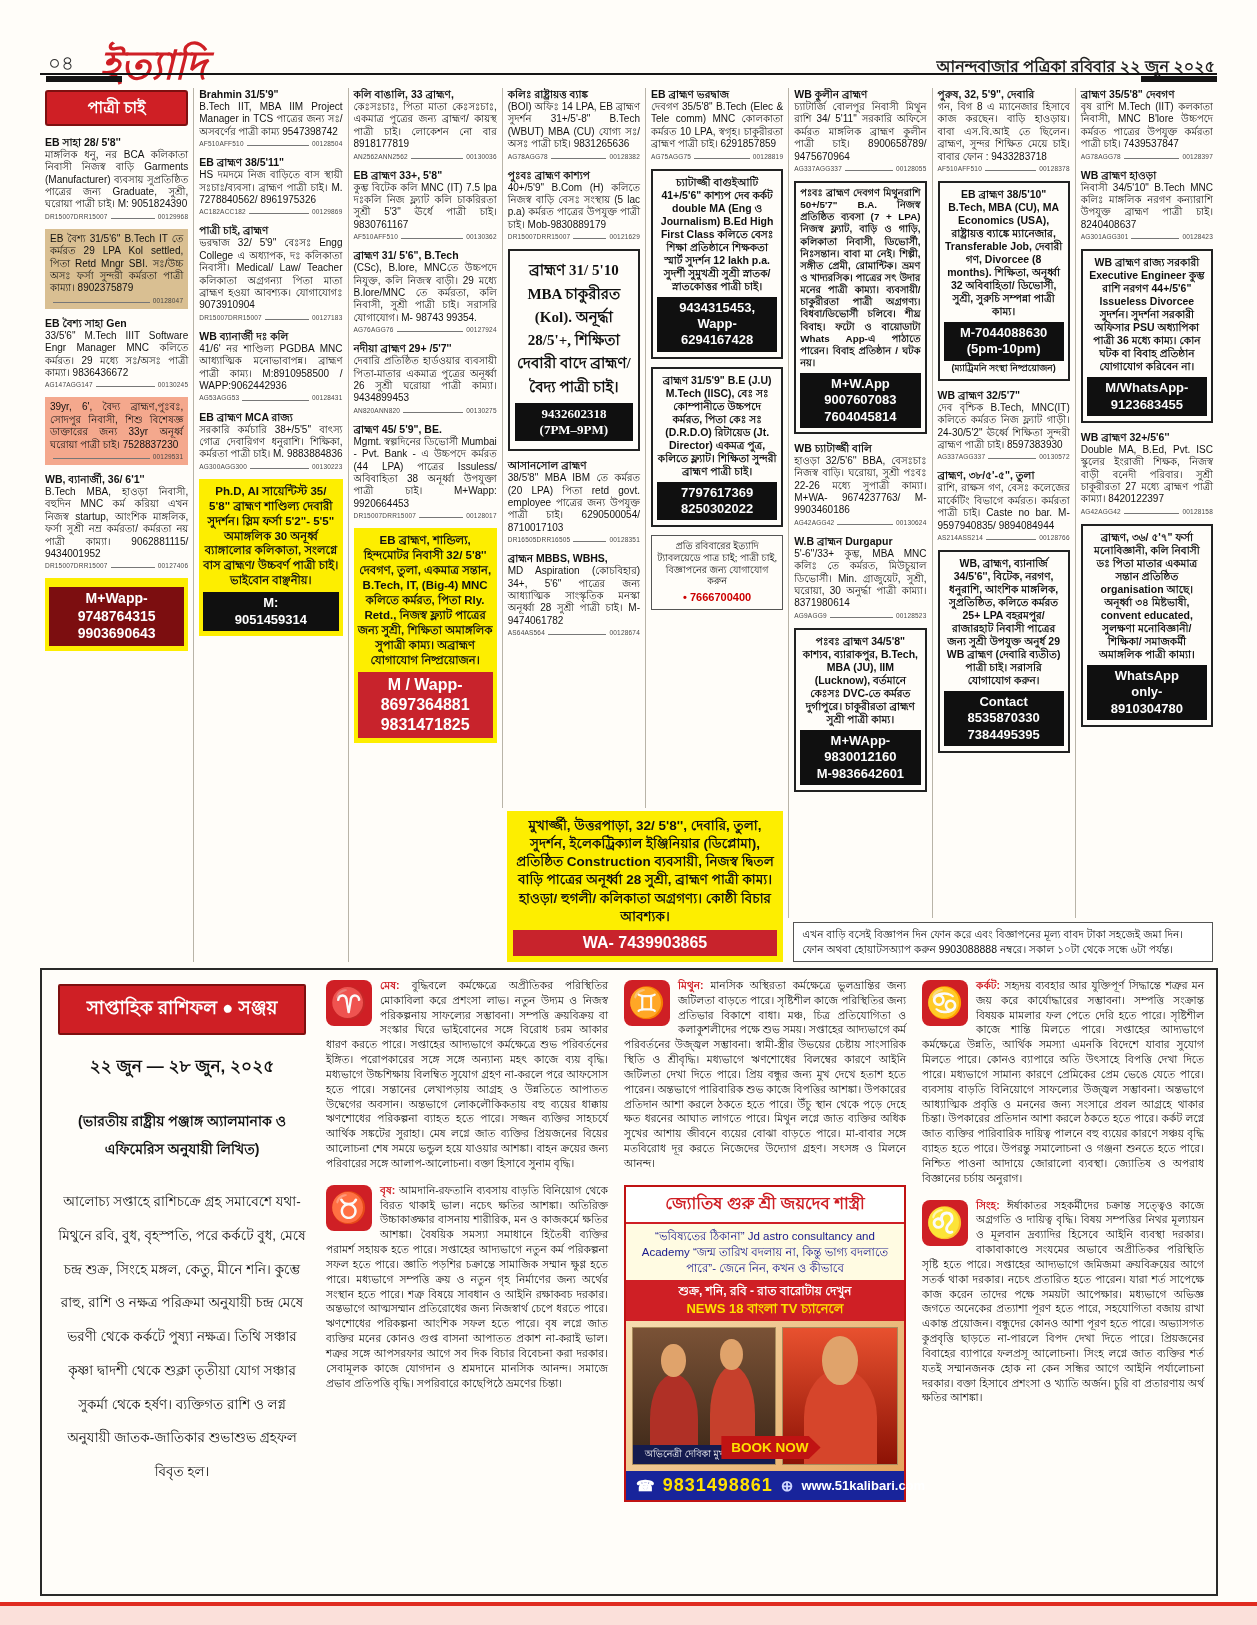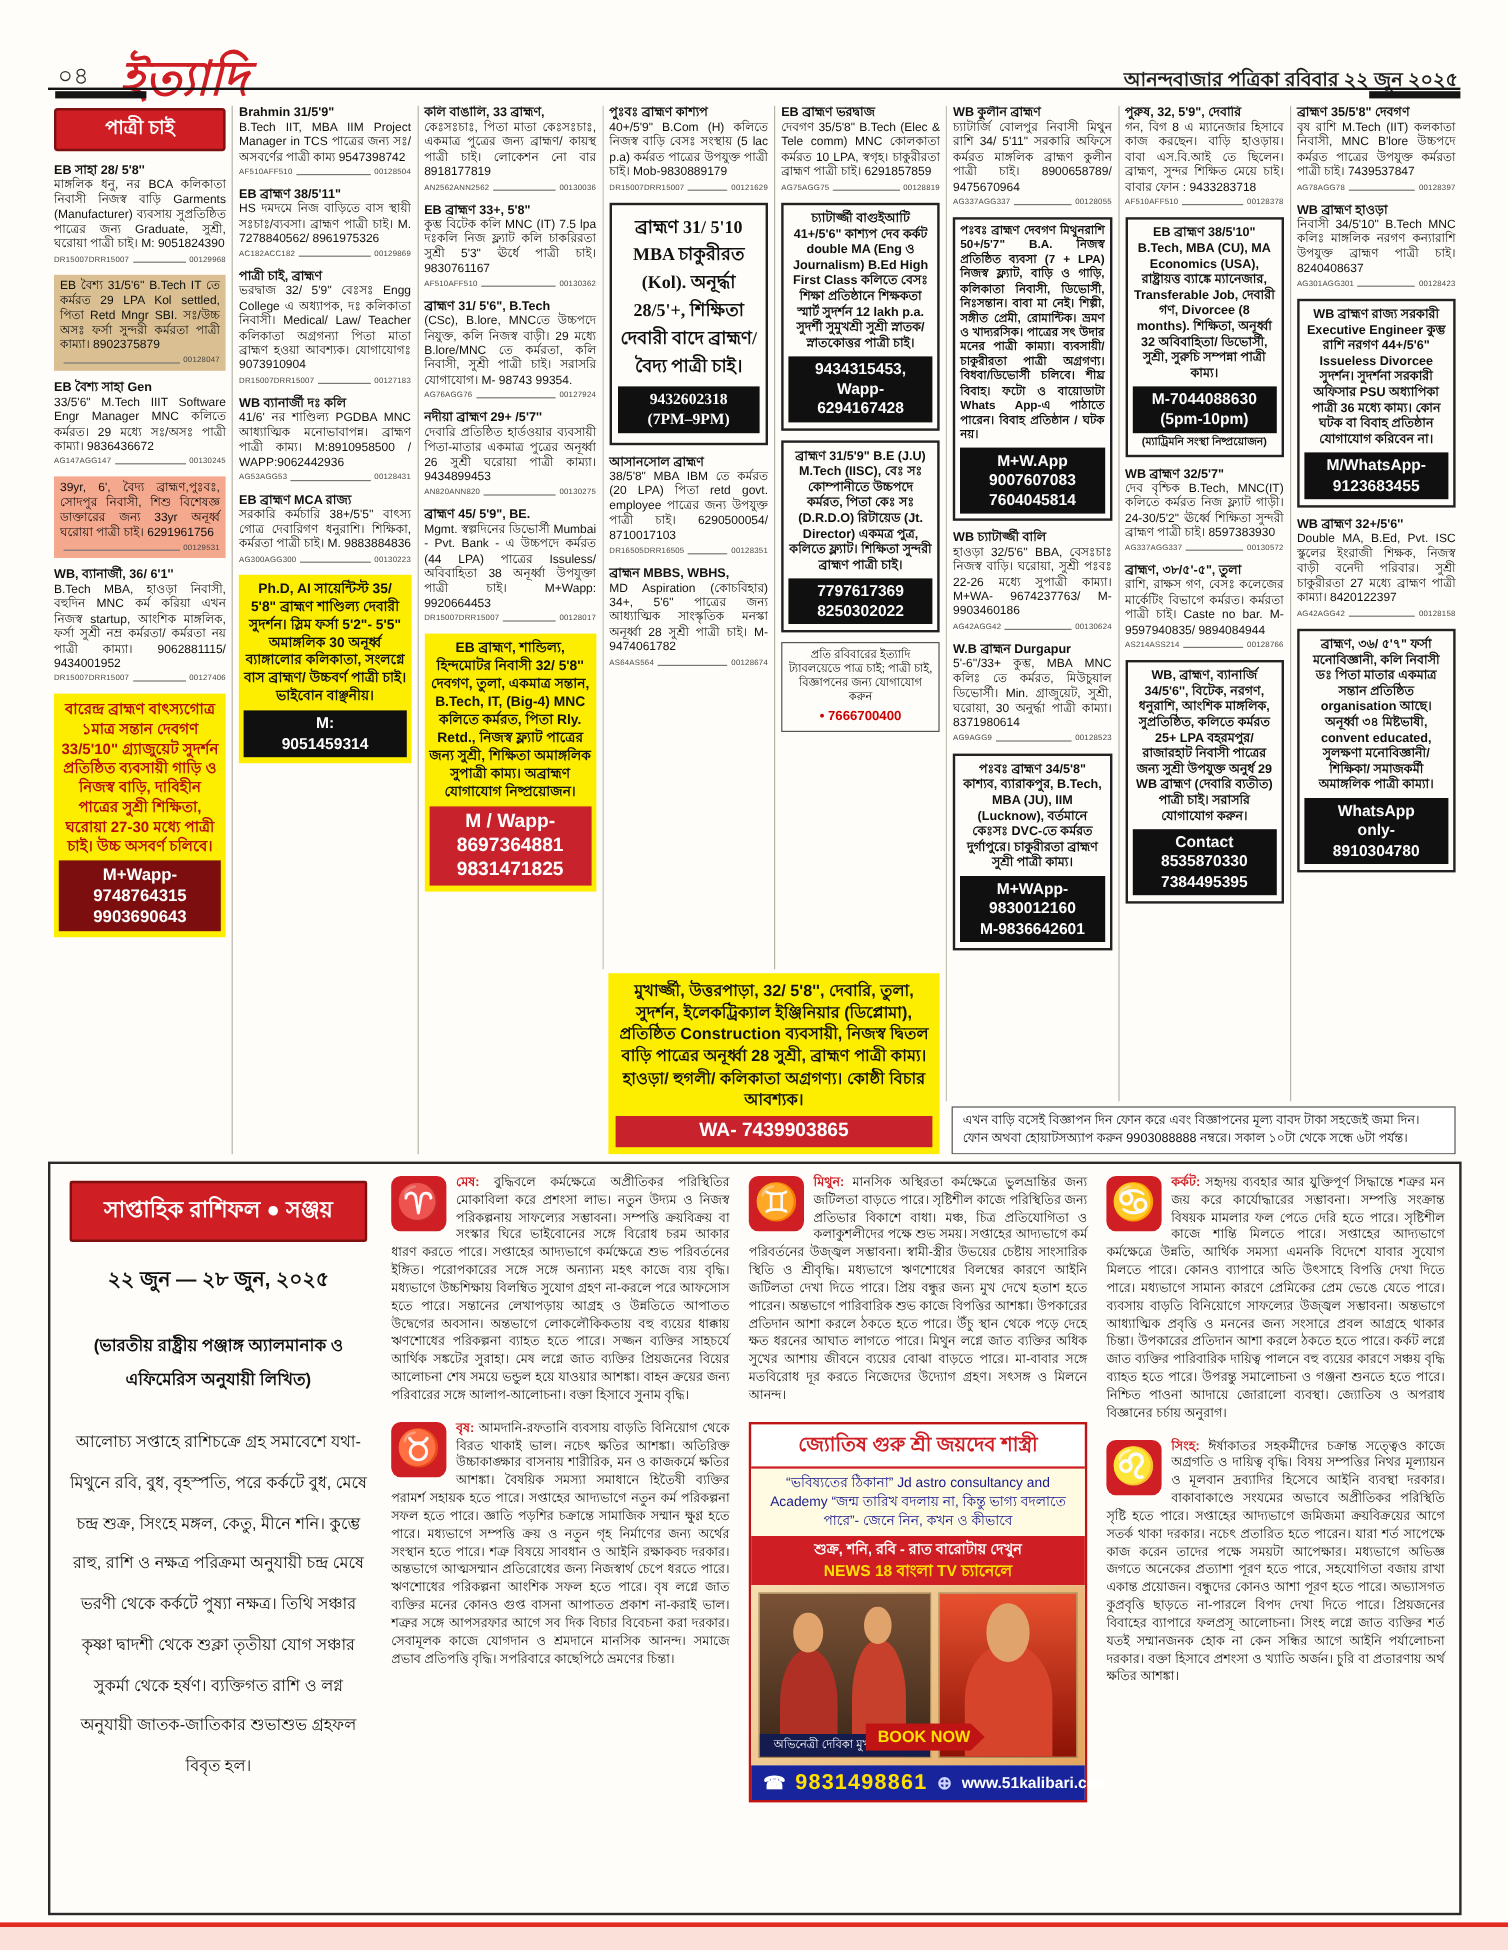--- a/index.html
+++ b/index.html
@@ -124,38 +124,37 @@
         <div class="ad">
           <div class="ad-t">EB বৈশ্য সাহা Gen</div>
           <div class="ad-b">33/5'6" M.Tech IIIT Software Engr Manager MNC কলিতে কর্মরত। 29 মধ্যে সঃ/অসঃ পাত্রী কাম্যা। 9836436672</div>
           <div class="codeline">
             <span class="code">AG147AGG147</span>
             <span class="cl-rule"></span>
             <span class="code">00130245</span>
           </div>
         </div>
         <div class="ad v-salmon">
-          <div class="ad-b">39yr, 6', বৈদ্য ব্রাহ্মণ,পুঃবঃ, সোদপুর নিবাসী, শিশু বিশেষজ্ঞ ডাক্তারের জন্য 33yr অনূর্ধ্ব ঘরোয়া পাত্রী চাই। 6291961756</div>
+          <div class="ad-b">39yr, 6', বৈদ্য ব্রাহ্মণ,পুঃবঃ, সোদপুর নিবাসী, শিশু বিশেষজ্ঞ ডাক্তারের জন্য 33yr অনূর্ধ্ব ঘরোয়া পাত্রী চাই। 7528837230</div>
           <div class="codeline">
             <span class="code"></span>
             <span class="cl-rule"></span>
             <span class="code">00129531</span>
           </div>
         </div>
         <div class="ad">
           <div class="ad-t">WB, ব্যানার্জী, 36/ 6'1''</div>
           <div class="ad-b">B.Tech MBA, হাওড়া নিবাসী, বহুদিন MNC কর্ম করিয়া এখন নিজস্ব startup, আংশিক মাঙ্গলিক, ফর্সা সুশ্রী নম্র কর্মরতা/ কর্মরতা নয় পাত্রী কাম্যা। 9062881115/ 9434001952</div>
           <div class="codeline">
             <span class="code">DR15007DRR15007</span>
             <span class="cl-rule"></span>
             <span class="code">00127406</span>
           </div>
         </div>
         <div class="ad v-yellowR">
-          <div class="ad-b">বারেন্দ্র ব্রাহ্মণ বাৎস্যগোত্র ১মাত্র সন্তান দেবগণ 33/5'10" গ্র্যাজুয়েট সুদর্শন প্রতিষ্ঠিত ব্যবসায়ী গাড়ি ও নিজস্ব বাড়ি, দাবিহীন পাত্রের সুশ্রী শিক্ষিতা, ঘরোয়া 27-30 মধ্যে পাত্রী চাই। উচ্চ অসবর্ণ চলিবে।</div>
           <div class="phone ph-maroon">M+Wapp-
 9748764315
 9903690643</div>
         </div>
       </div>
       <div class="adcol">
         <div class="ad">
           <div class="ad-t">Brahmin 31/5'9"</div>
           <div class="ad-b">B.Tech IIT, MBA IIM Project Manager in TCS পাত্রের জন্য সঃ/অসবর্ণের পাত্রী কাম্য 9547398742</div>
           <div class="codeline">
@@ -255,20 +254,29 @@
         <div class="ad v-yellow">
           <div class="ad-b">EB ব্রাহ্মণ, শান্ডিল্য, হিন্দমোটর নিবাসী 32/ 5'8'' দেবগণ, তুলা, একমাত্র সন্তান, B.Tech, IT, (Big-4) MNC কলিতে কর্মরত, পিতা Rly. Retd., নিজস্ব ফ্ল্যাট পাত্রের জন্য সুশ্রী, শিক্ষিতা অমাঙ্গলিক সুপাত্রী কাম্য। অব্রাহ্মণ যোগাযোগ নিষ্প্রয়োজন।</div>
           <div class="phone ph-red">M / Wapp-
 8697364881
 9831471825</div>
         </div>
       </div>
       <div class="adgroup g2">
         <div class="adrow">
           <div class="adcol">
+            <div class="ad">
+              <div class="ad-t">কলিঃ রাষ্ট্রায়ত্ত ব্যাঙ্ক</div>
+              <div class="ad-b">(BOI) অফিঃ 14 LPA, EB ব্রাহ্মণ সুদর্শন 31+/5'-8" B.Tech (WBUT) MBA (CU) যোগ্য সঃ/ অসঃ পাত্রী চাই। 9831265636</div>
+              <div class="codeline">
+                <span class="code">AG78AGG78</span>
+                <span class="cl-rule"></span>
+                <span class="code">00128382</span>
+              </div>
+            </div>
             <div class="ad">
               <div class="ad-t">পুঃবঃ ব্রাহ্মণ কাশ্যপ</div>
               <div class="ad-b">40+/5'9" B.Com (H) কলিতে নিজস্ব বাড়ি বেসঃ সংস্থায় (5 lac p.a) কর্মরত পাত্রের উপযুক্ত পাত্রী চাই। Mob-9830889179</div>
               <div class="codeline">
                 <span class="code">DR15007DRR15007</span>
                 <span class="cl-rule"></span>
                 <span class="code">00121629</span>
               </div>
             </div>
             <div class="ad v-serif">

